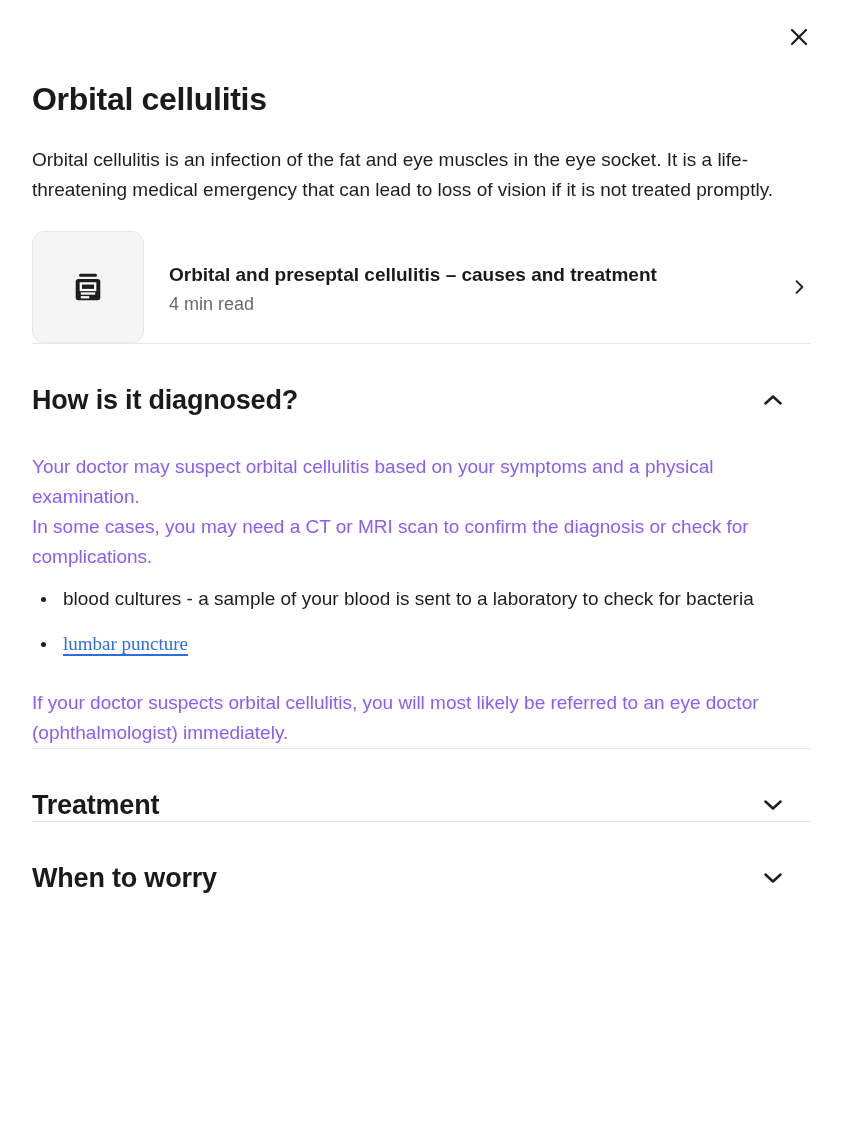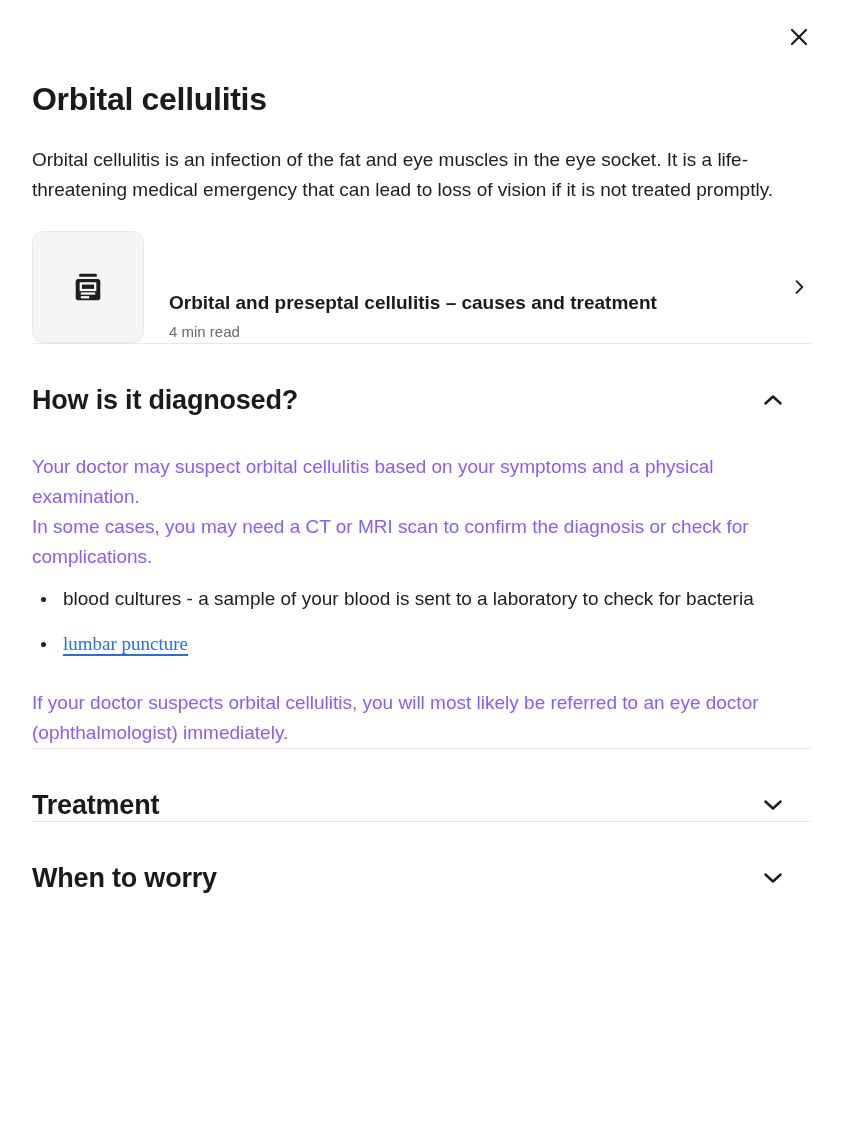--- a/index.html
+++ b/index.html
@@ -24,30 +24,30 @@
     font-size: 32px; line-height: 38px; font-weight: 700;
     letter-spacing: -0.3px; color: #1a1a1a;
   }
 
   p.intro {
     margin: 27px 0 16px; font-size: 19px; line-height: 30px; color: #1e1e1e;
     max-width: 801px;
   }
 
   .article-card {
-    margin-top: 26px; display: flex; align-items: flex-end; cursor: pointer;
+    margin-top: 26px; display: flex; align-items: flex-start; cursor: pointer;
   }
   .thumb {
     flex: none; width: 112px; height: 112px;
     background: #f5f5f5; border: 1px solid #e8e8e8; border-radius: 12px;
     display: flex; align-items: center; justify-content: center;
   }
   .card-body { flex: 1; margin-left: 25px; padding-top: 31px; }
   .card-title { font-size: 19px; line-height: 26px; font-weight: 700; color: #1a1a1a; }
-  .card-meta { margin-top: 5px; font-size: 15px; line-height: 22px; color: #6a6a6a; }
+  .card-meta { margin-top: 5px; font-size: 18px; line-height: 22px; color: #6a6a6a; }
   .card-chevron { flex: none; align-self: center; margin-right: 2px; display: flex; }
 
   hr.divider {
     border: none; border-top: 1px solid #e7e7e7;
     margin: 0; height: 0;
   }
   .hr-1 { margin-top: 34px; }
   .hr-2 { margin-top: 24px; }
   .hr-3 { margin-top: 38px; }
 

